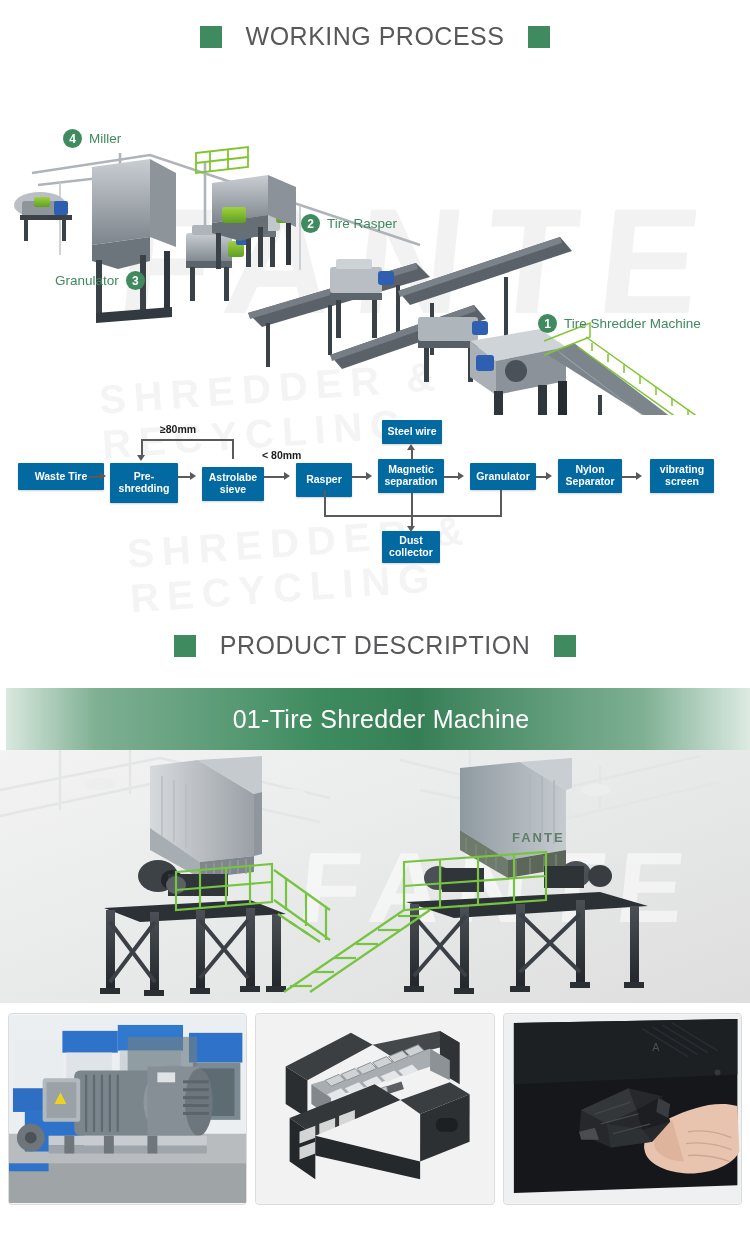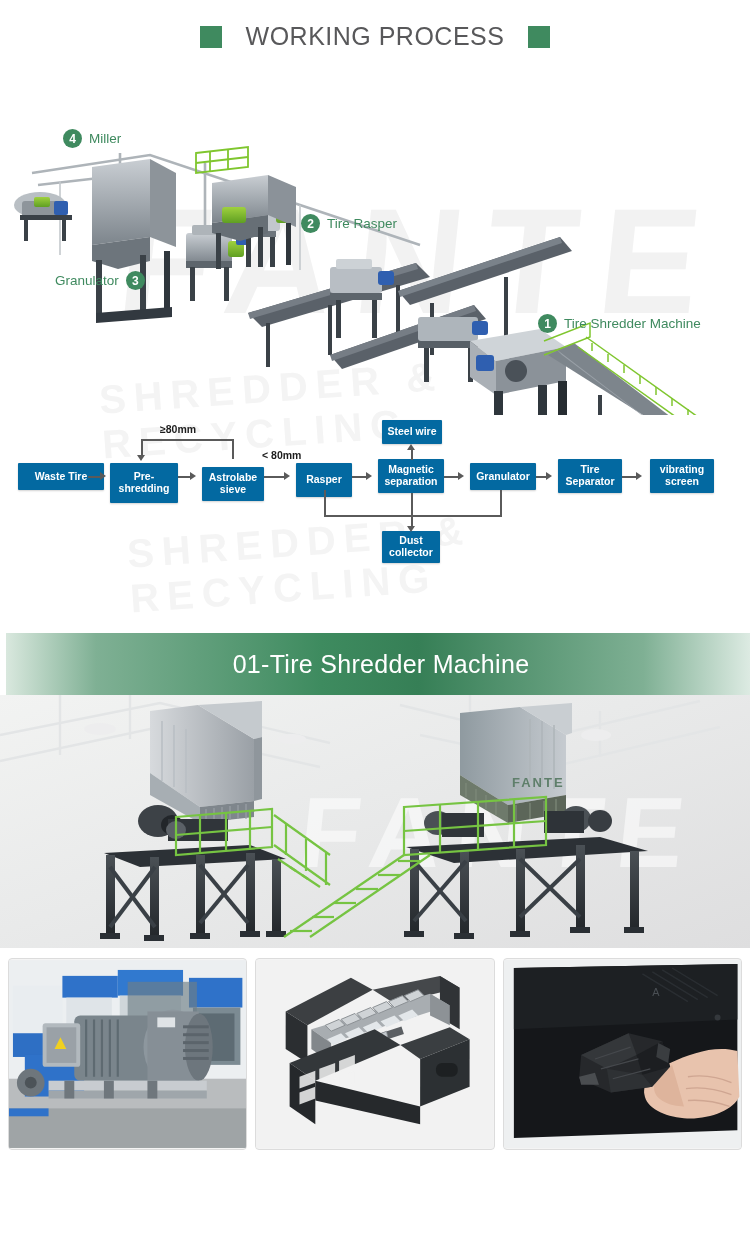--- a/index.html
+++ b/index.html
@@ -293,21 +293,21 @@
     <div class="node" style="left:378px; top:44px; width:66px; height:34px; white-space:pre-line;">Magnetic
 separation</div>
 
     <div class="node" style="left:382px; top:5px; width:60px; height:24px;">Steel wire</div>
 
     <div class="node" style="left:382px; top:116px; width:58px; height:32px; white-space:pre-line;">Dust
 collector</div>
 
     <div class="node" style="left:470px; top:48px; width:66px; height:27px;">Granulator</div>
 
-    <div class="node" style="left:558px; top:44px; width:64px; height:34px; white-space:pre-line;">Tire
+    <div class="node" style="left:558px; top:44px; width:64px; height:34px; white-space:pre-line;">Nylon
 Separator</div>
 
     <div class="node" style="left:650px; top:44px; width:64px; height:34px; white-space:pre-line;">vibrating
 screen</div>
 
     <div class="ln hl" style="left:88px; top:61px; width:14px;"></div>
     <div class="arw r" style="left:100px; top:57px;"></div>
 
     <div class="ln hl" style="left:178px; top:61px; width:14px;"></div>
     <div class="arw r" style="left:190px; top:57px;"></div>
@@ -341,20 +341,25 @@
     <div class="ln vl" style="left:411px; top:78px; height:33px;"></div>
     <div class="arw d" style="left:407px; top:111px;"></div>
 
     <div class="ln vl" style="left:324px; top:75px; height:26px;"></div>
     <div class="ln hl" style="left:324px; top:100px; width:178px;"></div>
     <div class="ln vl" style="left:500px; top:75px; height:26px;"></div>
 
     <div class="ln hl" style="left:-4px; top:100px; width:0px;"></div>
   </div>
 
+  <div class="section-head" style="margin-top:26px;">
+    <span class="sq"></span>
+    <span class="title">PRODUCT DESCRIPTION</span>
+    <span class="sq"></span>
+  </div>
 
   <div class="banner" style="margin-top:28px;margin-left:6px;">
     <span class="btxt">01-Tire Shredder Machine</span>
   </div>
 
   <div class="hero">
     <div class="hero-wm">FANTE</div>
 
     <svg viewBox="0 0 750 253" style="position:absolute;inset:0;width:750px;height:253px;">
       <defs>

